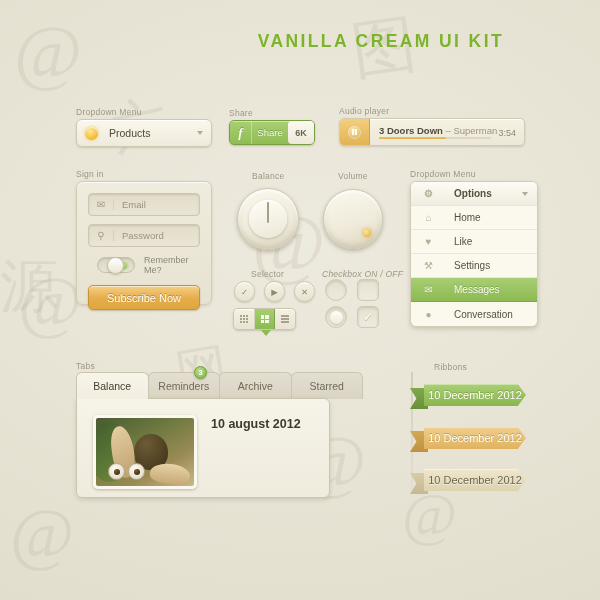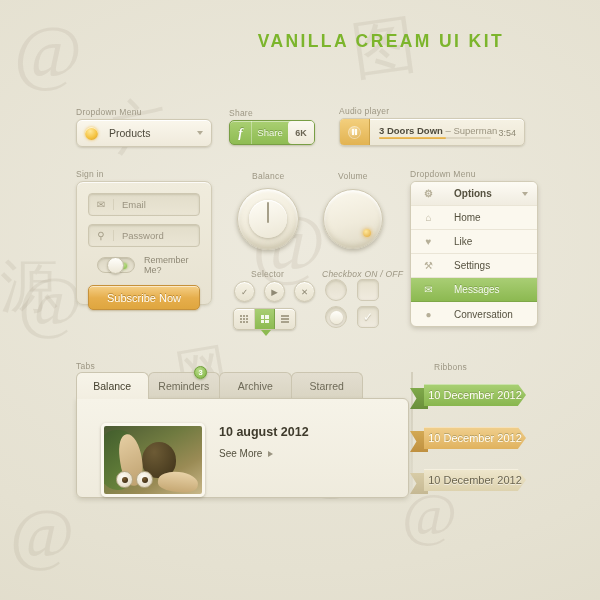--- a/index.html
+++ b/index.html
@@ -387,26 +387,26 @@
     position: absolute; top: -7px; right: 12px;
     width: 13px; height: 13px; border-radius: 50%;
     background: radial-gradient(circle at 40% 32%,#bbdd8c,#7eb441);
     border: 1px solid #6f9f38;
     color: #fff; font-size: 7.5px; font-weight: bold;
     display: flex; align-items: center; justify-content: center;
     box-shadow: 0 1px 2px rgba(110,130,70,.5);
   }
   #tab-panel {
     position: absolute; left: 76px; top: 398px;
-    width: 333px; height: 100px;
+    width: 254px; height: 100px;
     background: linear-gradient(180deg,#f6f3e8,#efebdd);
     border: 1px solid #cbc5b0;
     border-radius: 0 6px 6px 6px;
     box-shadow: 0 2px 4px rgba(120,112,88,.22);
-    padding: 24px;
+    padding: 16px;
     display: flex;
   }
   #card-thumb {
     width: 104px; height: 74px; border-radius: 5px; flex: none;
     border: 3px solid #fbf8ef;
     box-shadow: 0 1px 3px rgba(110,102,78,.4);
     overflow: hidden; position: relative;
     background: linear-gradient(150deg,#4b5a33 0%,#6f7a40 38%,#9a8b55 70%,#c9b889 100%);
   }
   #card-thumb .blob1 {
@@ -676,24 +676,20 @@
     <div id="card-thumb">
       <span class="blob1"></span>
       <span class="acorn"></span>
       <span class="fur"></span>
       <span class="snout"></span>
       <span class="eye l"></span>
       <span class="eye r"></span>
     </div>
     <div id="card-body">
       <div class="date">10 august 2012</div>
-      <div id="see-more">
-        <span>See More</span>
-        <span class="chev"></span>
-      </div>
     </div>
   </div>
 
   <div class="cap" style="left:434px; top:362px;">Ribbons</div>
   <div class="ribbon-pole"></div>
 
   <div class="ribbon" id="ribbon-1">
     <span class="tail"></span>
     <span class="body">10 December 2012</span>
   </div>

